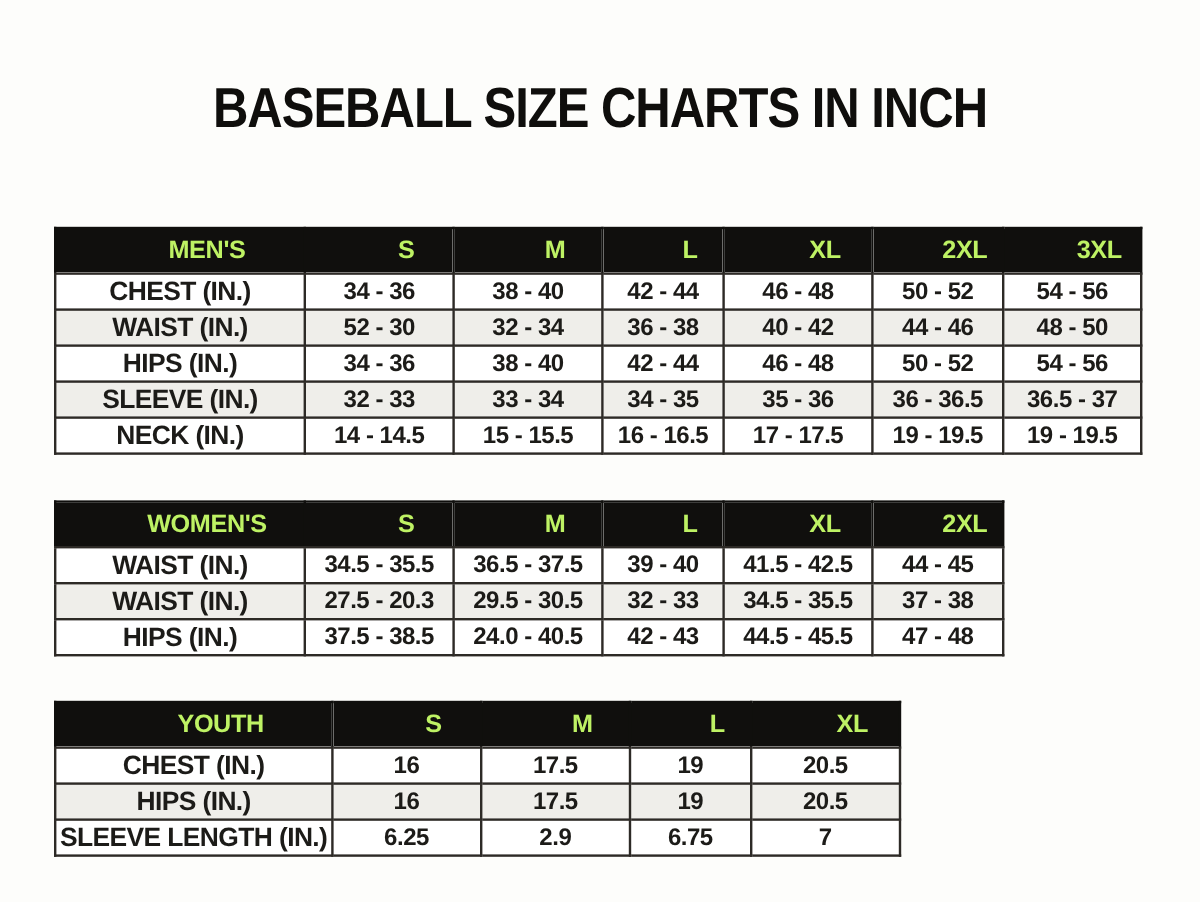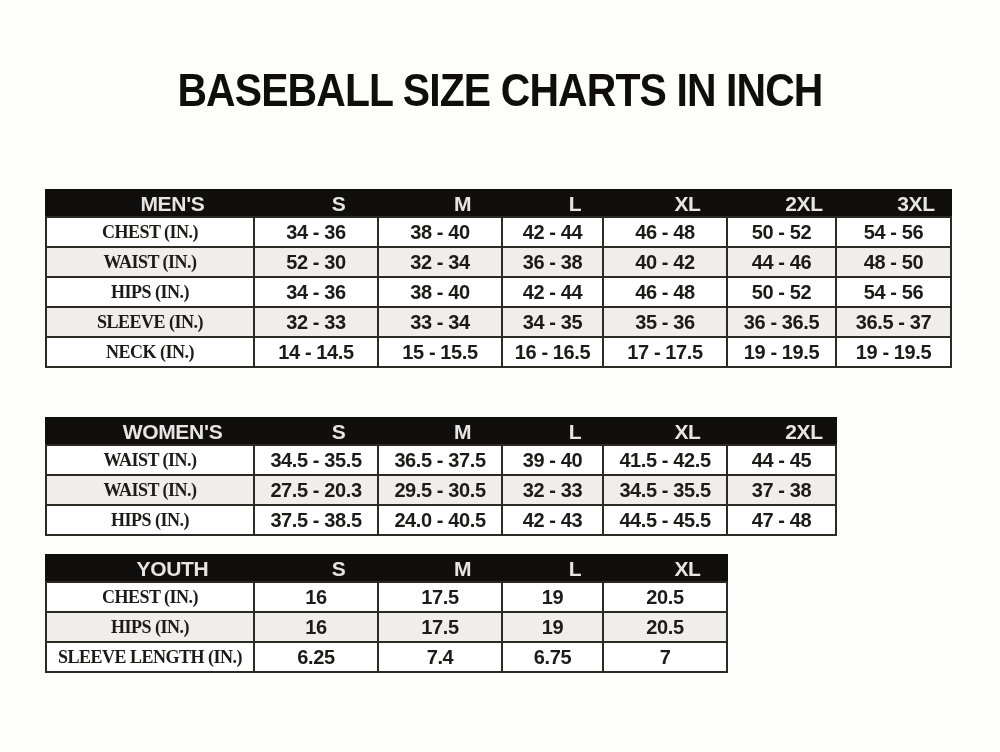--- a/index.html
+++ b/index.html
@@ -31,50 +31,50 @@
     white-space: nowrap;
   }
   table.size-table {
     position: absolute;
     left: 45px;
     border-collapse: collapse;
     table-layout: fixed;
   }
   #mens-table   { top: 189px; }
   #womens-table { top: 417px; }
-  #youth-table  { top: 554px; }
+  #youth-table  { top: 584px; }
   .size-table th, .size-table td {
     border: 2px solid #2d2a26;
     padding: 0 3px;
     overflow: hidden;
     white-space: nowrap;
   }
   .size-table thead th {
     background: #100f0d;
-    color: #e5e5e5;
-    height: 27px;
+    color: #bef264;
+    height: 38px;
     font-size: 21px;
     font-weight: 700;
     letter-spacing: -0.3px;
     border-color: #100f0d;
     border-bottom-color: #2d2a26;
     padding-left: 48px;
   }
   .size-table tbody td {
     height: 30px;
     text-align: center;
     vertical-align: middle;
     font-weight: 700;
     font-size: 20px;
     letter-spacing: -0.4px;
     color: #1c1b18;
     background: #ffffff;
   }
   .size-table tbody tr:nth-child(even) td { background: #efeeea; }
-  .size-table tbody td.label { font-size: 18px; letter-spacing: -0.5px; font-family: Liberation Serif, serif; }
+  .size-table tbody td.label { font-size: 22px; letter-spacing: -0.5px; }
 </style>
 </head>
 <body>
 
 <div class="page">
   <h1 class="title">BASEBALL SIZE CHARTS IN INCH</h1>
 
   <table id="mens-table" class="size-table">
       <colgroup>
         <col style="width: 208px;">
@@ -220,19 +220,19 @@
         <tr>
           <td class="label">HIPS (IN.)</td>
           <td>16</td>
           <td>17.5</td>
           <td>19</td>
           <td>20.5</td>
         </tr>
         <tr>
           <td class="label">SLEEVE LENGTH (IN.)</td>
           <td>6.25</td>
-          <td>7.4</td>
+          <td>2.9</td>
           <td>6.75</td>
           <td>7</td>
         </tr>
       </tbody>
     </table>
 </div>
 
 </body></html>

